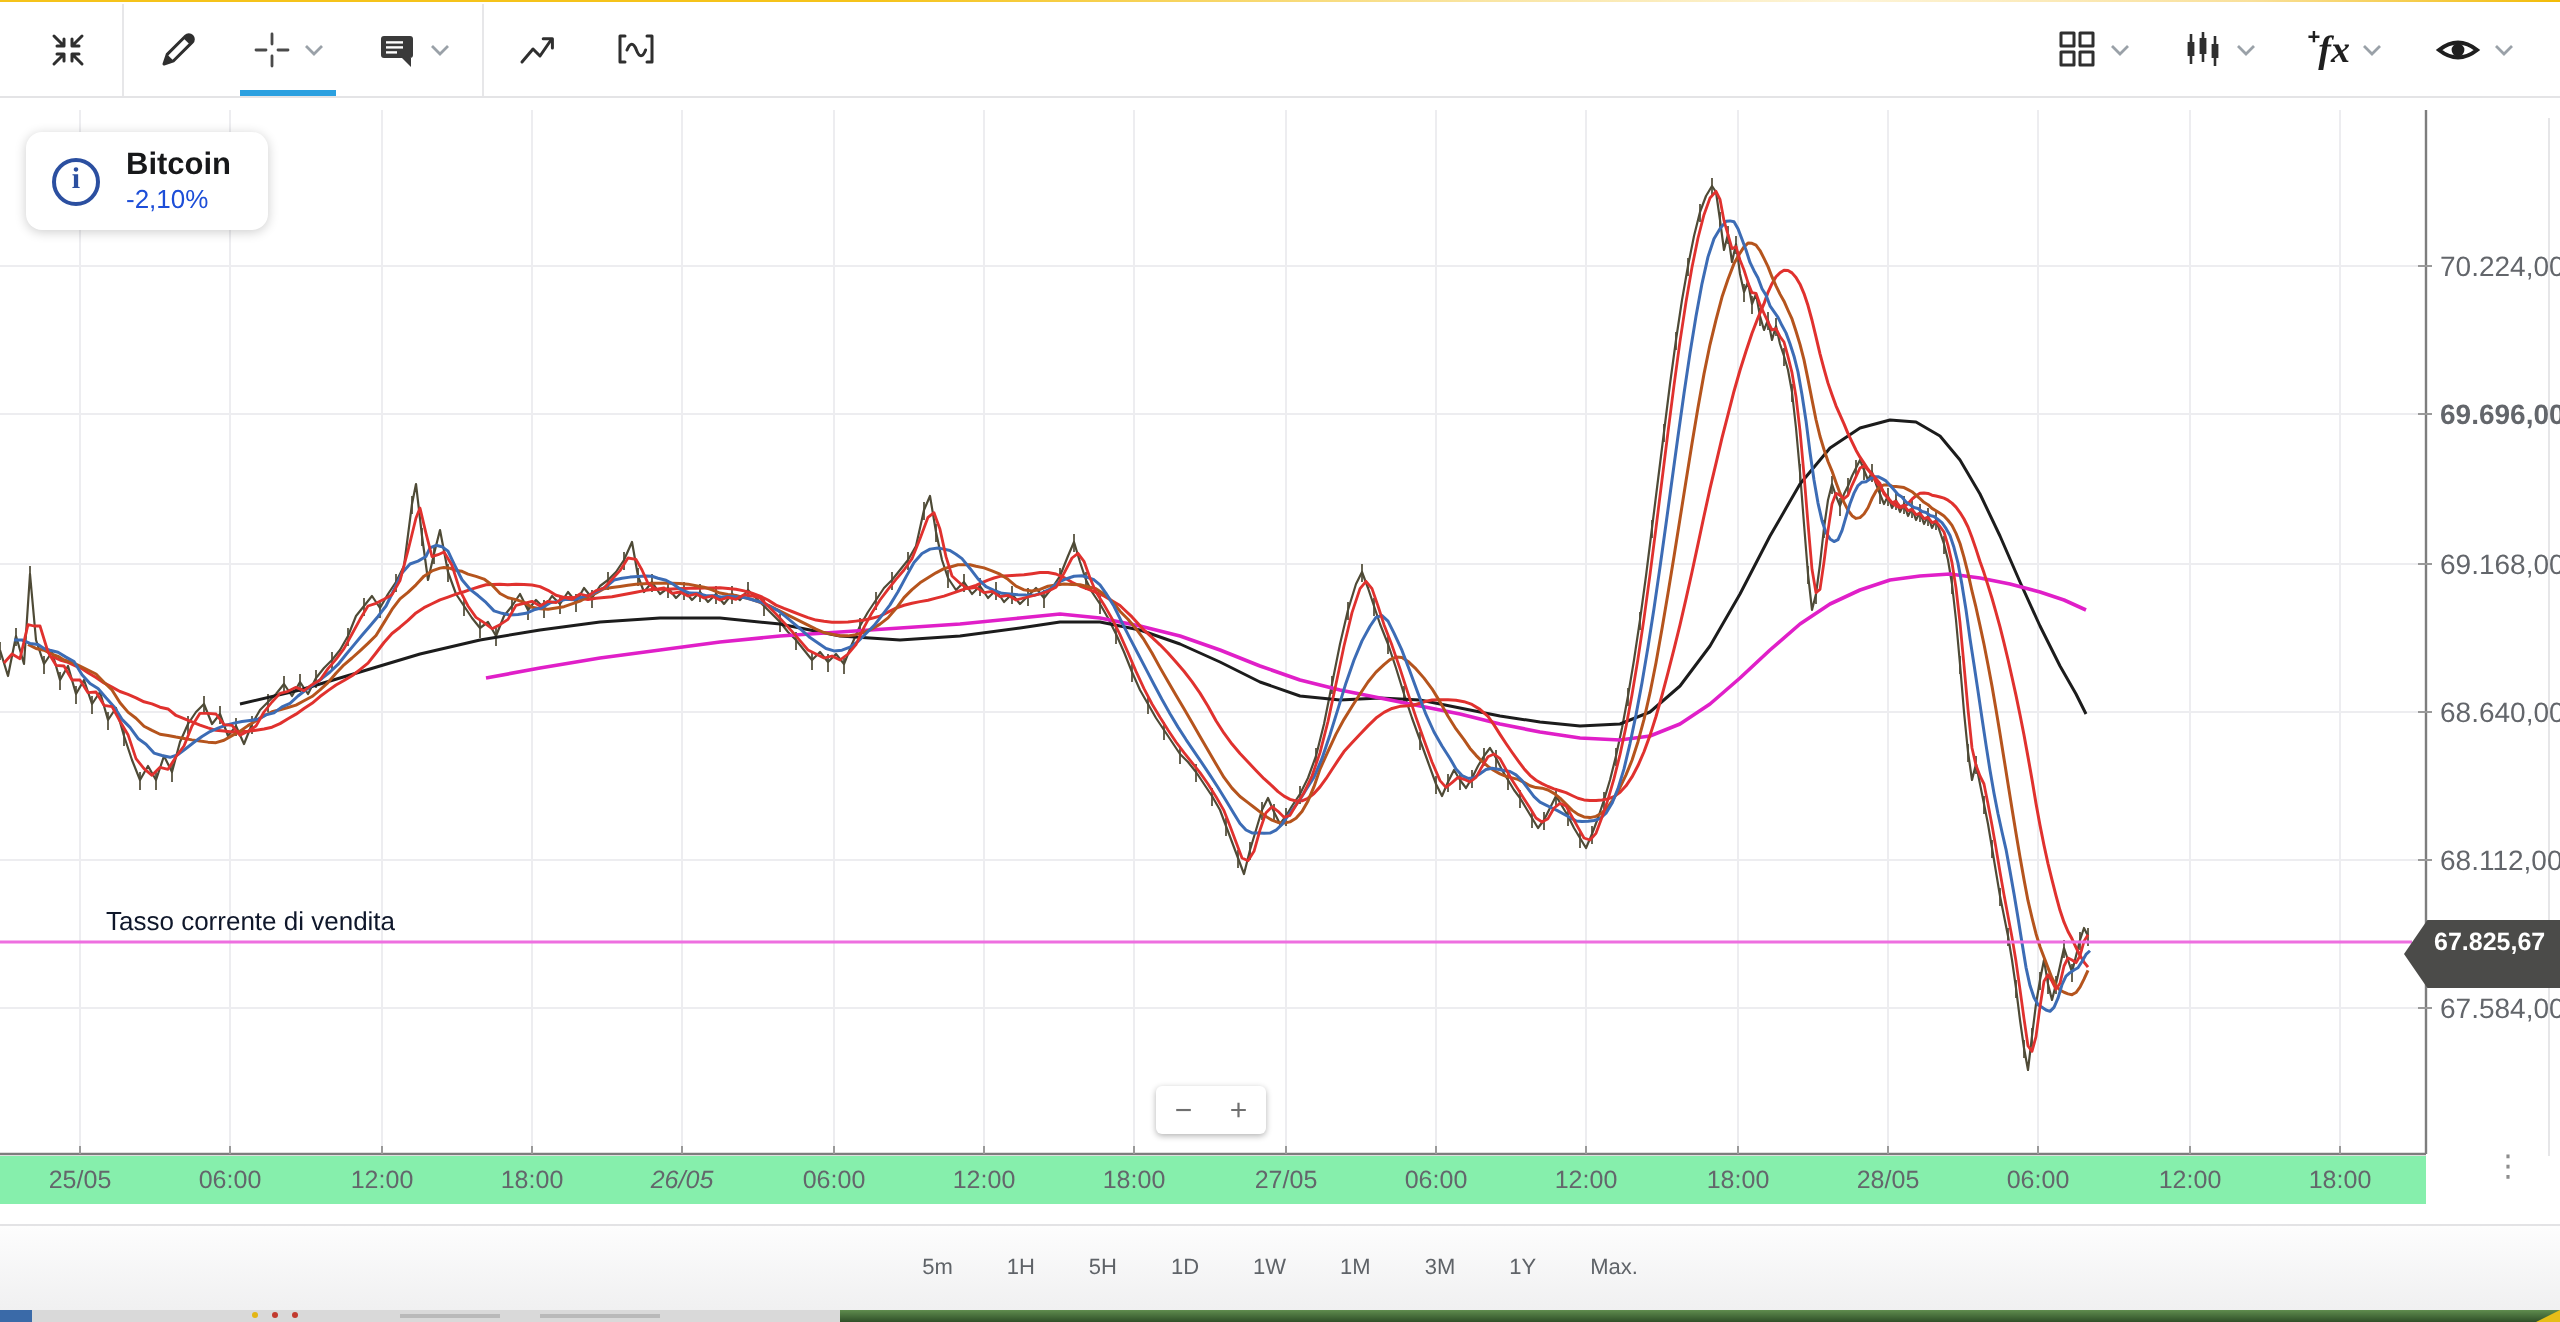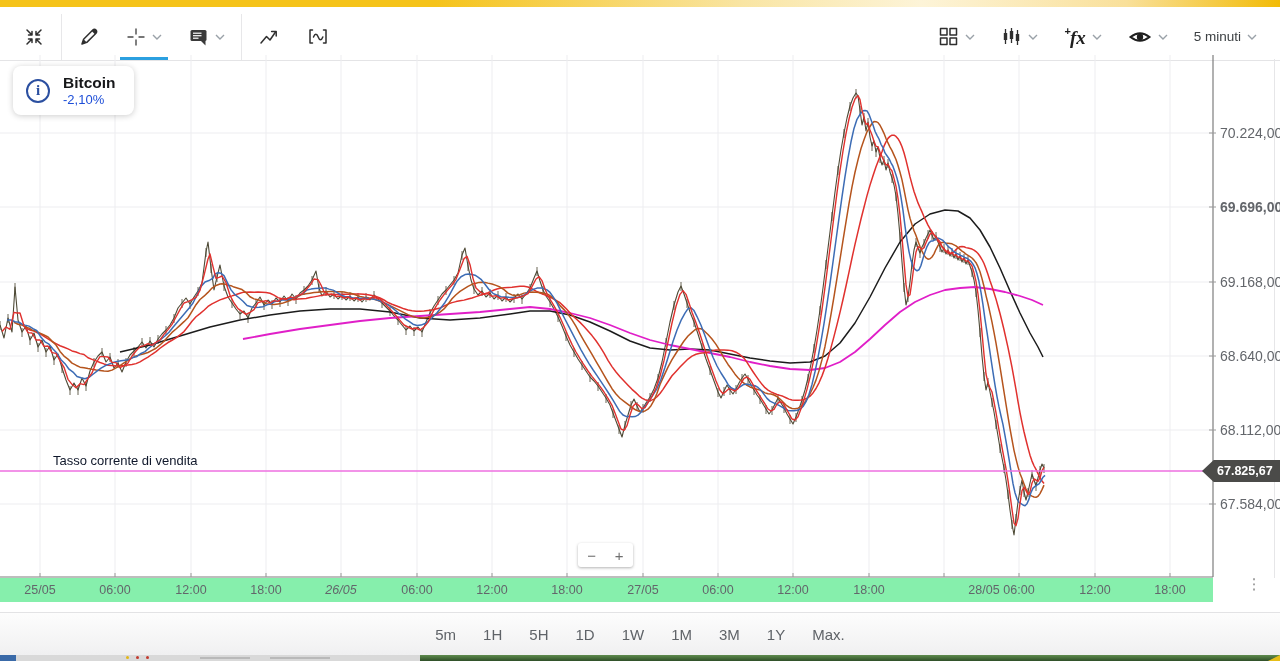--- a/index.html
+++ b/index.html
@@ -2,21 +2,21 @@
 <html><head>
 <meta charset="utf-8">
 <style>
   html,body{margin:0;padding:0}
   body{width:1280px;height:661px;position:relative;overflow:hidden;background:#fff;
        font-family:"Liberation Sans",sans-serif;-webkit-font-smoothing:antialiased}
   
   .top-strip{position:absolute;left:0;top:0;width:1280px;height:7px;
     background:linear-gradient(90deg,#f5c31a 0%,#f5c31a 34%,#f9e5a3 58%,#fdf4d8 72%,#f9e09a 88%,#f2bb06 100%)}
   
-  .toolbar{position:absolute;left:0;top:13px;width:1280px;height:48px;background:#fff;
+  .toolbar{position:absolute;left:0;top:1px;width:1280px;height:48px;background:#fff;
     border-bottom:1px solid #e4e4e6;display:flex;align-items:flex-start;justify-content:space-between;
     padding:0 10px;box-sizing:border-box}
   .tool-group{display:flex;align-items:center;height:100%}
   .tool-btn{display:flex;align-items:center;gap:6px;padding:0 13px;height:100%;position:relative;cursor:pointer}
   .tool-btn.active::after{content:"";position:absolute;left:7px;right:7px;bottom:0;height:3px;background:#2ba0e0}
   .sep{width:1px;height:46px;background:#e7e7e9;margin:0 3px}
   .fx-glyph{font-family:"Liberation Serif",serif;font-style:italic;font-weight:bold;font-size:19px;color:#1f1f1f;line-height:1}
   .fx-plus{font-family:"Liberation Sans",sans-serif;font-style:normal;font-size:11px;vertical-align:9px;font-weight:bold;margin-right:-1px}
   .tf-label{font-size:13.5px;color:#3c4043;white-space:nowrap}
   
@@ -25,38 +25,38 @@
   .info-icon{width:24px;height:24px;border:2.5px solid #2b4fa0;border-radius:50%;color:#2b4fa0;
     display:flex;align-items:center;justify-content:center;font-weight:bold;font-size:15px;
     font-family:"Liberation Serif",serif;box-sizing:border-box;cursor:pointer}
   .instrument-name{font-size:15.5px;font-weight:bold;color:#17181a;line-height:1.15}
   .instrument-change{font-size:13px;color:#1d4ed8;line-height:1.2}
   
   #chart-area{position:absolute;left:0;top:55px;width:1280px;height:523px}
   #plot-svg{position:absolute;left:0;top:0}
   .y-label{position:absolute;left:1220px;transform:translateY(-50%);font-size:14px;color:#63666b;white-space:nowrap}
   .sell-label{position:absolute;font-size:13px;color:#0f172a;white-space:nowrap}
-  .price-badge{position:absolute;left:1202px;width:78px;height:22px;background:#4b4b49;color:#fff;
+  .price-badge{position:absolute;left:1202px;width:78px;height:34px;background:#4b4b49;color:#fff;
     font-size:12.5px;font-weight:bold;line-height:22px;padding-left:15px;box-sizing:border-box;
     clip-path:polygon(0% 50%,15% 0%,100% 0%,100% 100%,15% 100%)}
   .right-edge-line{position:absolute;left:1274px;top:4px;width:1px;height:519px;background:#e6e6e8}
   
   .zoom-control{position:absolute;left:578px;top:543px;width:55px;height:24px;background:#fff;border-radius:3px;
     box-shadow:0 1px 3px rgba(0,0,0,.3);display:flex;z-index:5}
   .zoom-btn{flex:1;display:flex;align-items:center;justify-content:center;font-size:15px;color:#6f6f6f;cursor:pointer;line-height:1}
   
   #time-axis{position:absolute;left:0;top:578px;width:1213px;height:24px;background:#86efac}
   .x-label{position:absolute;top:5px;transform:translateX(-50%);font-size:12.5px;color:#63666b;white-space:nowrap}
   .kebab{position:absolute;left:1246px;top:580px;width:16px;height:22px;color:#8d8d8d;font-size:15px;
     line-height:7px;text-align:center;cursor:pointer;letter-spacing:0}
   
   .bottom-bar{position:absolute;left:0;top:612px;width:1280px;height:43px;
     background:linear-gradient(180deg,#fdfdfd,#f0f0f1);border-top:1px solid #e3e3e5;
     display:flex;align-items:center;justify-content:center;gap:27px;box-sizing:border-box}
-  .tf-item{font-size:15px;color:#5f6368;cursor:pointer}
+  .tf-item{font-size:11px;color:#5f6368;cursor:pointer}
   
   .bottom-sliver{position:absolute;left:0;top:655px;width:1280px;height:6px;background:#d9d9d9}
   .sliver-blue{position:absolute;left:0;top:0;width:16px;height:6px;background:#3a6aa8}
   .sliver-dot{position:absolute;top:1px;width:3px;height:3px;border-radius:50%}
   .sliver-smudge{position:absolute;top:2px;height:2px;background:#9a9a9a;opacity:.5}
   .sliver-green{position:absolute;left:420px;top:0;width:860px;height:6px;
     background:linear-gradient(180deg,#5f8c4e,#2f4f28)}
   .sliver-wedge{position:absolute;right:0;top:0;width:12px;height:6px;background:#e6be18;
     clip-path:polygon(100% 0,100% 100%,0 100%)}
   svg .icon-stroke{stroke:#2f2f2f;fill:none;stroke-width:1.5;stroke-linecap:round;stroke-linejoin:round}
@@ -166,26 +166,20 @@
       <span class="fx-glyph"><span class="fx-plus">+</span><span>fx</span></span>
       <svg width="10" height="6" viewBox="0 0 10 6">
         <polyline points="1,1 5,5 9,1" fill="none" stroke="#9aa1a8" stroke-width="1.4"></polyline>
       </svg>
     </div>
     <div class="tool-btn">
       <svg width="24" height="20" viewBox="0 0 24 20">
         <path d="M2.5 10 Q12 2.5 21.5 10 Q12 17.5 2.5 10 Z" fill="none" stroke="#1f1f1f" stroke-width="2"></path>
         <circle cx="12" cy="10" r="3.2" fill="#1f1f1f"></circle>
       </svg>
-      <svg width="10" height="6" viewBox="0 0 10 6">
-        <polyline points="1,1 5,5 9,1" fill="none" stroke="#9aa1a8" stroke-width="1.4"></polyline>
-      </svg>
-    </div>
-    <div class="tool-btn">
-      <span class="tf-label">5 minuti</span>
       <svg width="10" height="6" viewBox="0 0 10 6">
         <polyline points="1,1 5,5 9,1" fill="none" stroke="#9aa1a8" stroke-width="1.4"></polyline>
       </svg>
     </div>
   </div>
 </div>
 
 <div class="instrument-card">
   <div class="info-icon">i</div>
   <div>
@@ -460,21 +454,21 @@
     <div class="x-label" style="left: 191px;">12:00</div>
     <div class="x-label" style="left: 266px;">18:00</div>
     <div class="x-label" style="left: 341px; font-style: italic;">26/05</div>
     <div class="x-label" style="left: 417px;">06:00</div>
     <div class="x-label" style="left: 492px;">12:00</div>
     <div class="x-label" style="left: 567px;">18:00</div>
     <div class="x-label" style="left: 643px;">27/05</div>
     <div class="x-label" style="left: 718px;">06:00</div>
     <div class="x-label" style="left: 793px;">12:00</div>
     <div class="x-label" style="left: 869px;">18:00</div>
-    <div class="x-label" style="left: 944px; margin-left: 40px;">28/05</div>
+    <div class="x-label" style="left: 944px;">28/05</div>
     <div class="x-label" style="left: 1019px;">06:00</div>
     <div class="x-label" style="left: 1095px;">12:00</div>
     <div class="x-label" style="left: 1170px;">18:00</div>
   </div>
 <div class="kebab">⋮</div>
 
 <div class="bottom-bar" id="bottom-bar">
     <div class="tf-item">5m</div>
     <div class="tf-item">1H</div>
     <div class="tf-item">5H</div>

